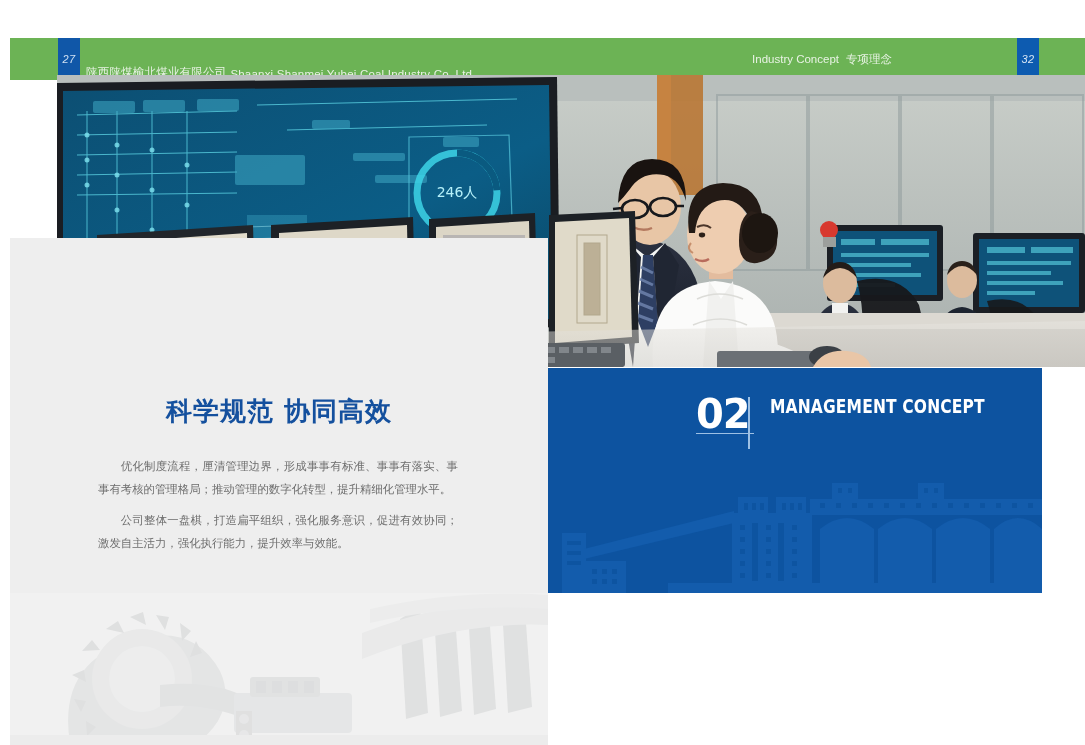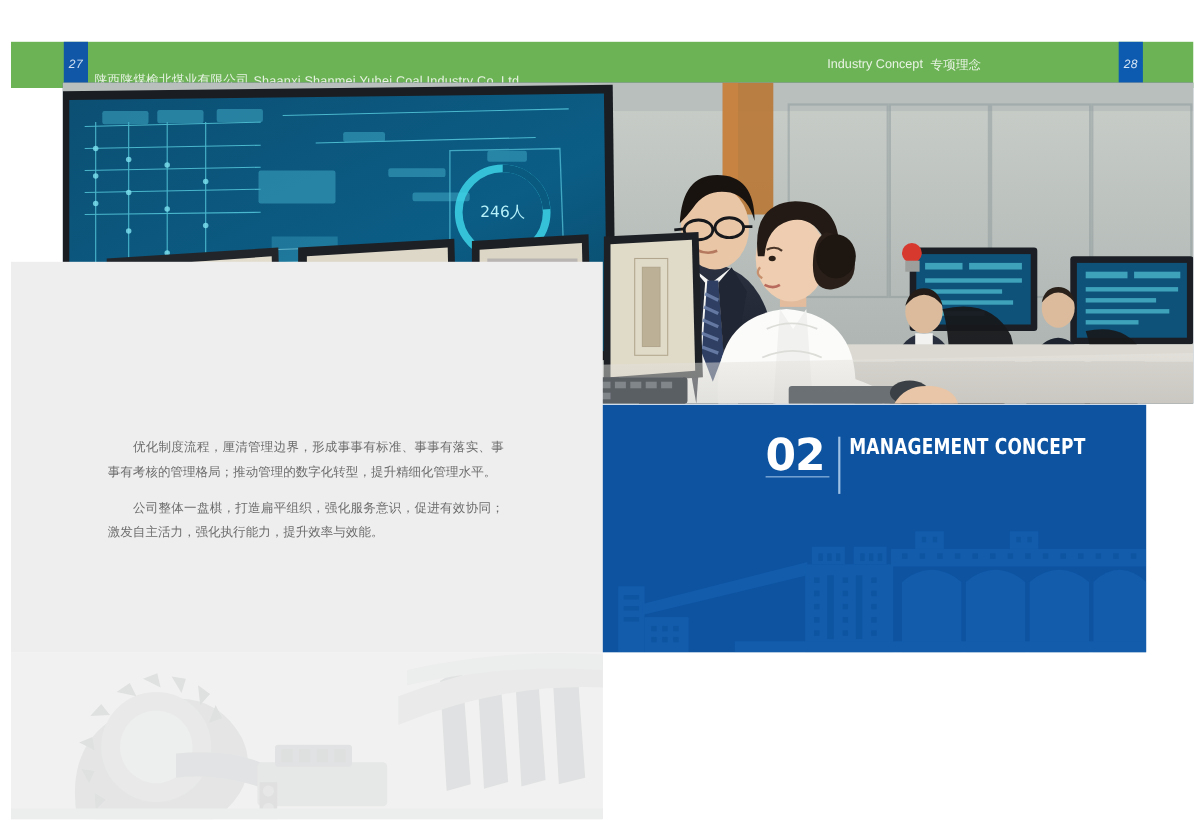--- a/index.html
+++ b/index.html
@@ -122,22 +122,21 @@
   }
   .sec-head {
     position: absolute;
     left: 148px; top: 27px;
     display: flex;
     align-items: flex-start;
     z-index: 2;
   }
   .sec-num-wrap {
     position: relative;
-    padding-right: 14px;
-    margin-right: 8px;
+    margin-right: 20px;
   }
   .sec-num {
     color: #ffffff;
     font-size: 40px;
     font-weight: bold;
     line-height: 0.95;
     letter-spacing: -1px;
     font-family: "DejaVu Sans", "Liberation Sans", sans-serif;
   }
   .sec-num-rule-v {
@@ -195,21 +194,21 @@
   <div class="header-title">
     <span class="cn">陕西陕煤榆北煤业有限公司</span>
     <span class="en">Shaanxi Shanmei Yubei Coal Industry Co.,Ltd.</span>
   </div>
 
   <div class="header-right">
     <span>Industry Concept</span>
     <span>专项理念</span>
   </div>
 
-  <div class="page-num-box page-num-right">28</div>
+  <div class="page-num-box page-num-right">32</div>
 
   <div class="hero-photo">
     <svg viewBox="0 0 1028 292" preserveAspectRatio="xMidYMid slice">
       <defs>
         <linearGradient id="wallg" x1="0" y1="0" x2="0" y2="1">
           <stop offset="0%" stop-color="#c9cec9"></stop>
             <stop offset="100%" stop-color="#a9b0ae"></stop>
         </linearGradient>
         <linearGradient id="bigscreen" x1="0" y1="0" x2="1" y2="1">
           <stop offset="0%" stop-color="#0c4f73"></stop>
@@ -485,20 +484,21 @@
       </g>
 
       <ellipse cx="770" cy="282" rx="18" ry="11" fill="#3b4046"></ellipse>
       <path d="M756,292 q10,-18 34,-16 q20,2 24,16 Z" fill="#e9c6a7"></path>
     </svg>
   </div>
 
   <div class="grey-panel"></div>
 
   <div class="text-block">
+    <div class="headline">科学规范  协同高效</div>
     <p class="para">优化制度流程，厘清管理边界，形成事事有标准、事事有落实、事事有考核的管理格局；推动管理的数字化转型，提升精细化管理水平。</p>
     <p class="para">公司整体一盘棋，打造扁平组织，强化服务意识，促进有效协同；激发自主活力，强化执行能力，提升效率与效能。</p>
   </div>
 
   <div class="blue-panel">
     <svg class="skyline" viewBox="0 0 494 140" preserveAspectRatio="none">
       <g fill="#135cac">
 
         <rect x="14" y="80" width="24" height="60"></rect>
         <rect x="38" y="108" width="40" height="32"></rect>

